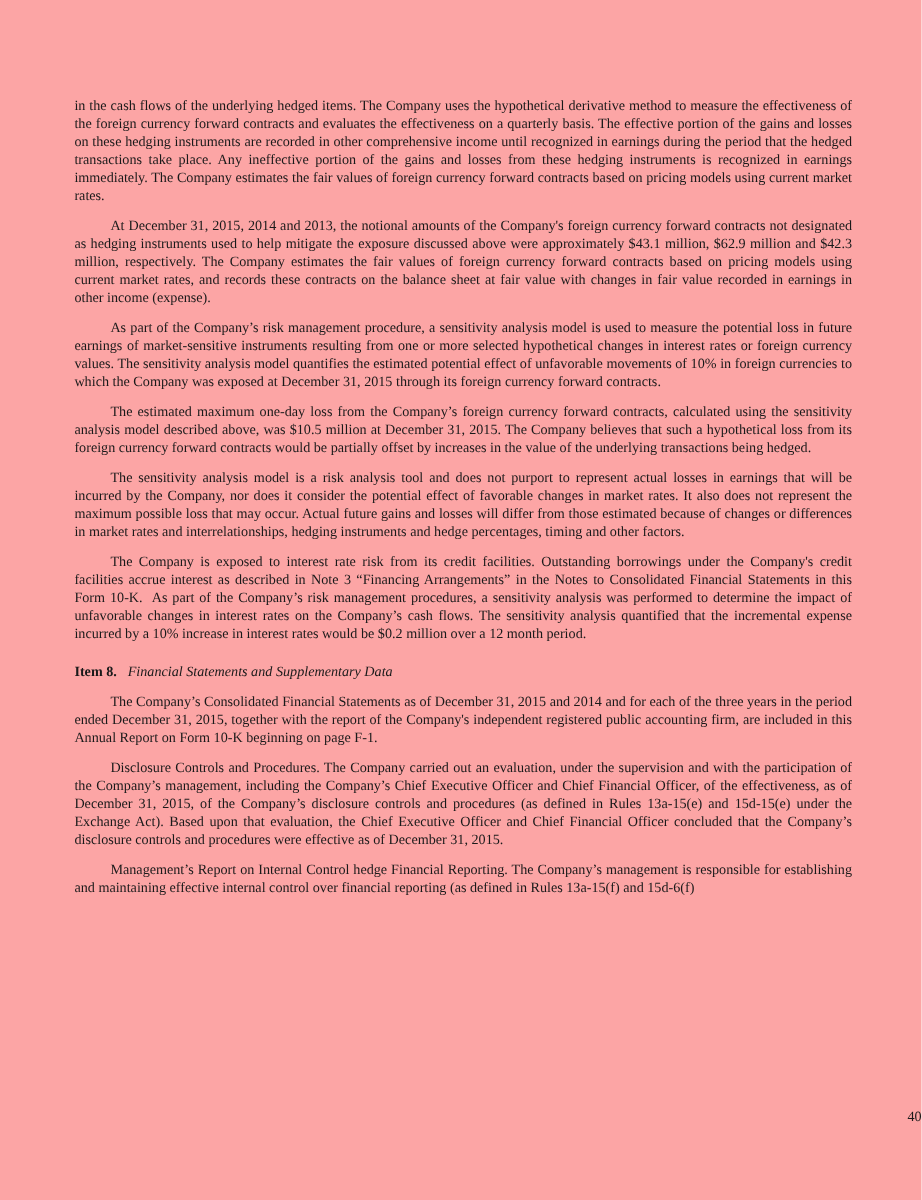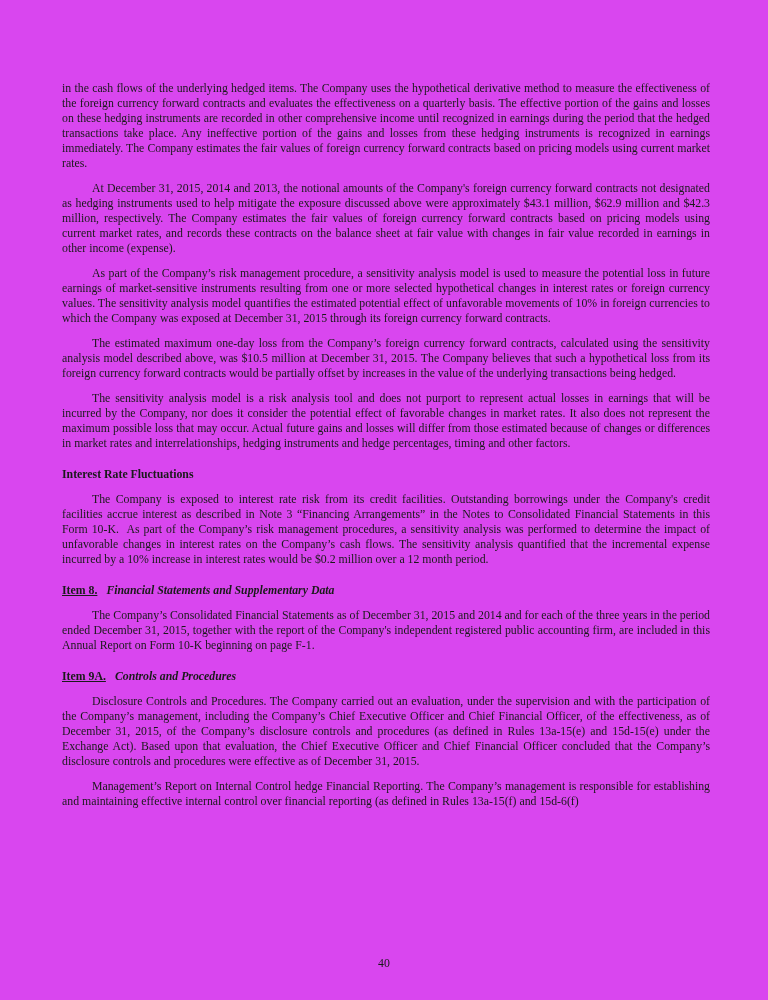--- a/index.html
+++ b/index.html
@@ -1,20 +1,20 @@
 <!DOCTYPE html>
 <html><head>
 <meta charset="utf-8">
 <style>
   html, body { margin: 0; padding: 0; background: #ffffff; }
   .page {
     position: relative;
     width: 768px;
     height: 1000px;
-    background: #d946ef;
+    background: #fca5a5;
     padding: 81px 58px 0 62px;
     box-sizing: border-box;
     font-family: "Liberation Serif", serif;
     font-size: 11.8px;
     line-height: 15px;
     color: #1a1a1a;
     overflow: hidden;
   }
   .para {
     margin: 0 0 10px 0;
@@ -27,58 +27,56 @@
     font-size: 11.8px;
     margin: 16px 0 10px 0;
     text-align: left;
     text-indent: 0;
   }
   .item-heading {
     margin: 16px 0 10px 0;
     text-align: left;
     text-indent: 0;
   }
-  .item-label { font-weight: bold; text-decoration: underline; }
-  .item-title { font-weight: bold; font-style: italic; margin-left: 9px; }
+  .item-label { font-weight: bold; }
+  .item-title { font-weight: normal; font-style: italic; margin-left: 9px; }
   .lead { }
   .page-number {
     position: absolute;
     left: 0;
     right: 0;
-    bottom: 29px;
-    text-align: center;
+    bottom: 62px;
+    text-align: right;
     text-indent: 0;
   }
 </style>
 </head>
 <body>
 
 <div class="page">
 
   <p class="para continuation">in the cash flows of the underlying hedged items. The Company uses the hypothetical derivative method to measure the effectiveness of the foreign currency forward contracts and evaluates the effectiveness on a quarterly basis. The effective portion of the gains and losses on these hedging instruments are recorded in other comprehensive income until recognized in earnings during the period that the hedged transactions take place. Any ineffective portion of the gains and losses from these hedging instruments is recognized in earnings immediately. The Company estimates the fair values of foreign currency forward contracts based on pricing models using current market rates.</p>
 
   <p class="para">At December 31, 2015, 2014 and 2013, the notional amounts of the Company's foreign currency forward contracts not designated as hedging instruments used to help mitigate the exposure discussed above were approximately $43.1 million, $62.9 million and $42.3 million, respectively. The Company estimates the fair values of foreign currency forward contracts based on pricing models using current market rates, and records these contracts on the balance sheet at fair value with changes in fair value recorded in earnings in other income (expense).</p>
 
   <p class="para">As part of the Company’s risk management procedure, a sensitivity analysis model is used to measure the potential loss in future earnings of market-sensitive instruments resulting from one or more selected hypothetical changes in interest rates or foreign currency values. The sensitivity analysis model quantifies the estimated potential effect of unfavorable movements of 10% in foreign currencies to which the Company was exposed at December 31, 2015 through its foreign currency forward contracts.</p>
 
   <p class="para">The estimated maximum one-day loss from the Company’s foreign currency forward contracts, calculated using the sensitivity analysis model described above, was $10.5 million at December 31, 2015. The Company believes that such a hypothetical loss from its foreign currency forward contracts would be partially offset by increases in the value of the underlying transactions being hedged.</p>
 
   <p class="para">The sensitivity analysis model is a risk analysis tool and does not purport to represent actual losses in earnings that will be incurred by the Company, nor does it consider the potential effect of favorable changes in market rates. It also does not represent the maximum possible loss that may occur. Actual future gains and losses will differ from those estimated because of changes or differences in market rates and interrelationships, hedging instruments and hedge percentages, timing and other factors.</p>
 
-  <h3 class="section-heading">Interest Rate Fluctuations</h3>
 
   <p class="para">The Company is exposed to interest rate risk from its credit facilities. Outstanding borrowings under the Company's credit facilities accrue interest as described in Note 3 “Financing Arrangements” in the Notes to Consolidated Financial Statements in this Form 10-K.&nbsp; As part of the Company’s risk management procedures, a sensitivity analysis was performed to determine the impact of unfavorable changes in interest rates on the Company’s cash flows. The sensitivity analysis quantified that the incremental expense incurred by a 10% increase in interest rates would be $0.2 million over a 12 month period.</p>
 
   <p class="item-heading"><span class="item-label">Item 8.</span><span class="item-title">Financial Statements and Supplementary Data</span></p>
 
   <p class="para">The Company’s Consolidated Financial Statements as of December 31, 2015 and 2014 and for each of the three years in the period ended December 31, 2015, together with the report of the Company's independent registered public accounting firm, are included in this Annual Report on Form 10-K beginning on page F-1.</p>
 
 
 
-  <p class="item-heading"><span class="item-label">Item 9A.</span><span class="item-title">Controls and Procedures</span></p>
 
   <p class="para"><span class="lead">Disclosure Controls and Procedures.</span><span> The Company carried out an evaluation, under the supervision and with the participation of the Company’s management, including the Company’s Chief Executive Officer and Chief Financial Officer, of the effectiveness, as of December 31, 2015, of the Company’s disclosure controls and procedures (as defined in Rules 13a-15(e) and 15d-15(e) under the Exchange Act). Based upon that evaluation, the Chief Executive Officer and Chief Financial Officer concluded that the Company’s disclosure controls and procedures were effective as of December 31, 2015.</span></p>
 
   <p class="para"><span class="lead">Management’s Report on Internal Control hedge Financial Reporting.</span><span> The Company’s management is responsible for establishing and maintaining effective internal control over financial reporting (as defined in Rules 13a-15(f) and 15d-6(f)</span></p>
 
   <div class="page-number">40</div>
 
 </div>
 
 </body></html>

